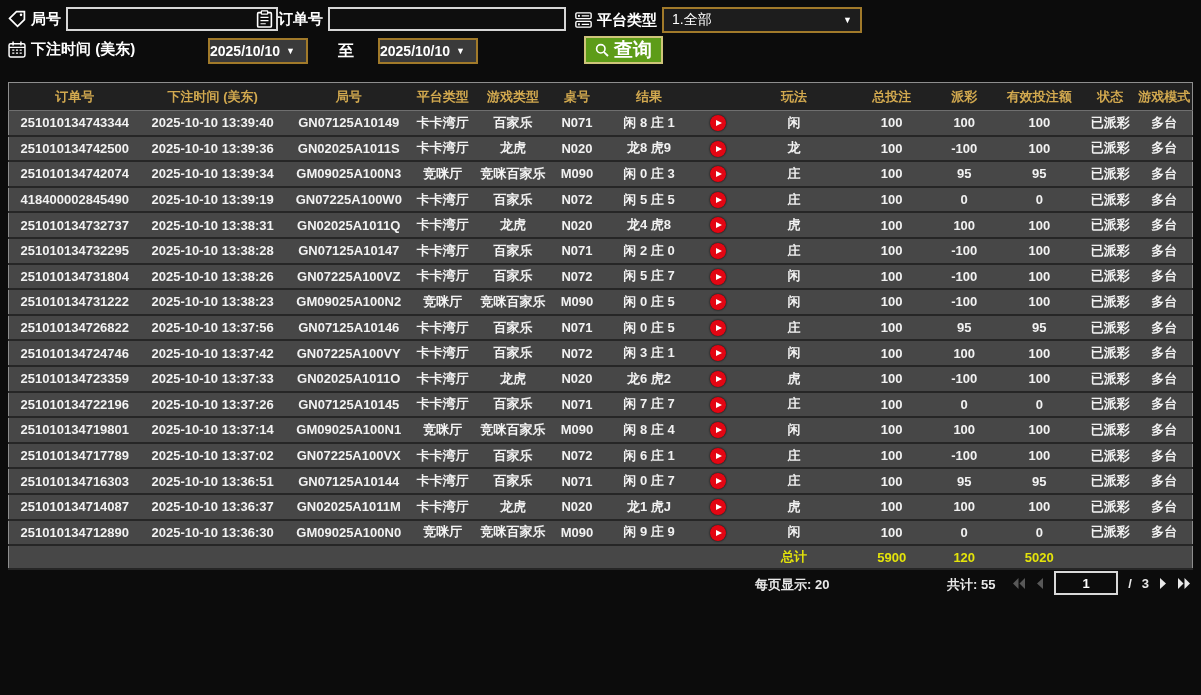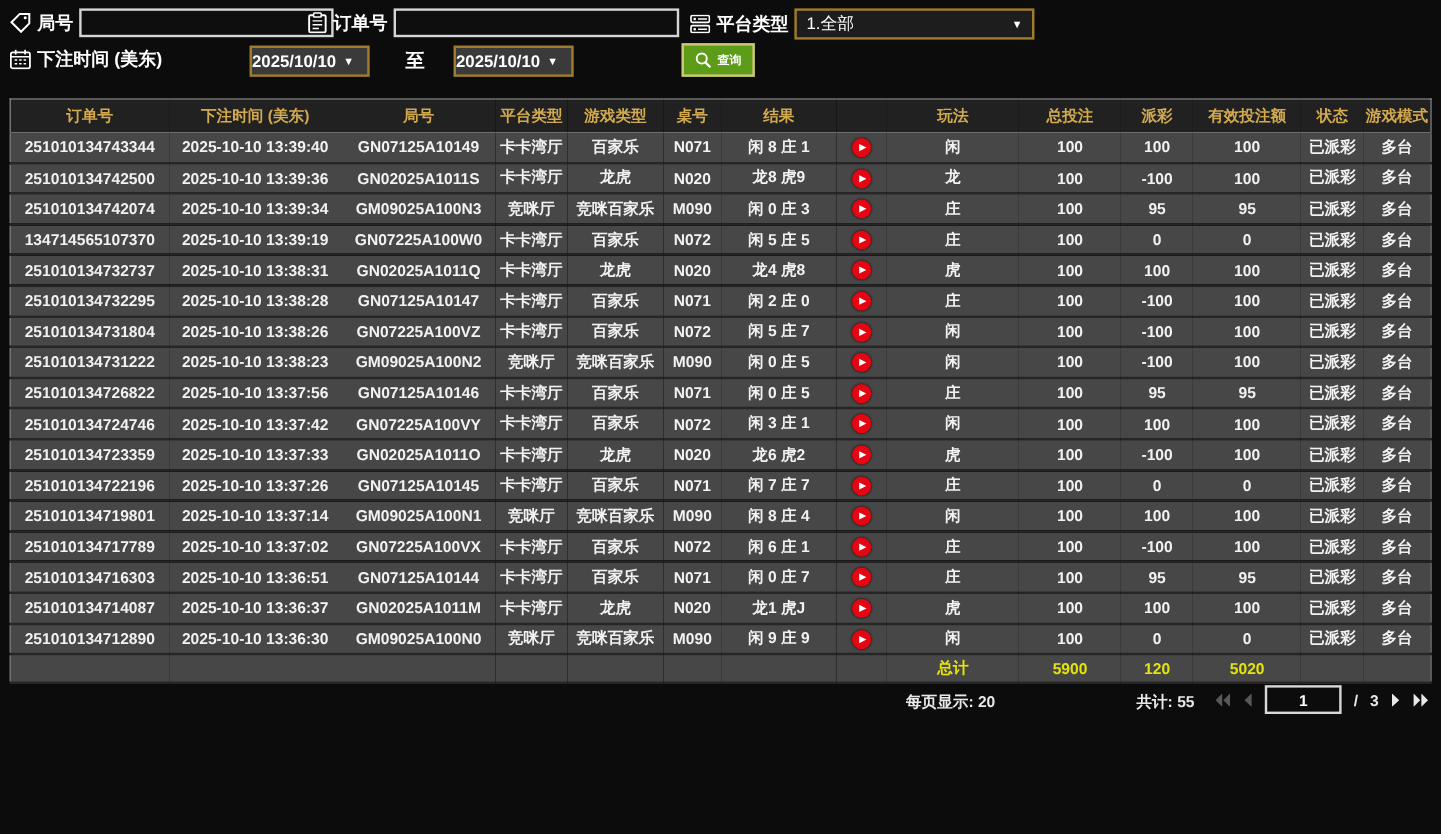--- a/index.html
+++ b/index.html
@@ -7,21 +7,21 @@
   .app{position:relative;width:1201px;height:695px;background:#0c0c0c;overflow:hidden;}
 
   
   .toolbar{position:relative;height:82px;}
   .tb-group{position:absolute;display:flex;align-items:center;gap:5px;color:#fff;font-weight:bold;font-size:15px;}
   .tb-group svg{flex:0 0 auto;}
   .text-input{background:#0e0e0e;border:2px solid #d6d6d6;height:24px;color:#fff;font-size:14px;padding:0 6px;box-sizing:border-box;outline:none;}
   .date-box{background:#3a3a3a;border:2px solid #a17a2a;height:26px;width:100px;display:flex;align-items:center;justify-content:flex-start;gap:6px;color:#fff;font-weight:bold;font-size:14px;box-sizing:border-box;cursor:pointer;}
   .select-box{background:#1d1d1d;border:2px solid #a17a2a;height:26px;width:200px;display:flex;align-items:center;justify-content:space-between;padding:0 8px;color:#fff;font-size:14px;box-sizing:border-box;cursor:pointer;font-weight:normal;}
   .caret{font-size:9px;color:#fff;}
-  .query-btn{background:#5d9c18;border:2px solid #cfc47a;color:#fff;font-weight:bold;font-size:10px;height:28px;display:flex;align-items:center;gap:5px;padding:0 9px;box-sizing:border-box;cursor:pointer;}
+  .query-btn{background:#5d9c18;border:2px solid #cfc47a;color:#fff;font-weight:bold;font-size:19px;height:28px;display:flex;align-items:center;gap:5px;padding:0 9px;box-sizing:border-box;cursor:pointer;margin-left:16px;}
   .to-label{position:absolute;color:#fff;font-weight:bold;font-size:16px;}
 
   
   .grid{margin:0 8px;width:1185px;border-collapse:collapse;table-layout:fixed;border:1px solid #8e8e8e;}
   .grid th{background:#212121;color:#d2a94f;font-size:13px;font-weight:bold;height:25px;border-bottom:1px solid #6f6f6f;overflow:hidden;white-space:nowrap;}
   .grid td{background:#474747;color:#f2f2f2;font-size:13px;font-weight:bold;text-align:center;height:23.6px;border-bottom:2px solid #262626;overflow:hidden;white-space:nowrap;padding:0 2px;}
   .grid tr.totals td{height:22px;color:#e4e40a;}
   .payout-pos{color:#c5161d;}
   .payout-neg{color:#3fd23f;}
   .payout-zero{color:#f2f2f2;}
@@ -192,21 +192,21 @@
           <td>闲 0 庄 3</td>
           <td><span class="play-btn"></span></td>
           <td>庄</td>
           <td>100</td>
           <td class="payout-pos">95</td>
           <td>95</td>
           <td class="status-paid">已派彩</td>
           <td>多台</td>
         </tr>
         <tr>
-          <td>134714565107370</td>
+          <td>418400002845490</td>
           <td>2025-10-10 13:39:19</td>
           <td>GN07225A100W0</td>
           <td>卡卡湾厅</td>
           <td>百家乐</td>
           <td>N072</td>
           <td>闲 5 庄 5</td>
           <td><span class="play-btn"></span></td>
           <td>庄</td>
           <td>100</td>
           <td class="payout-zero">0</td>

